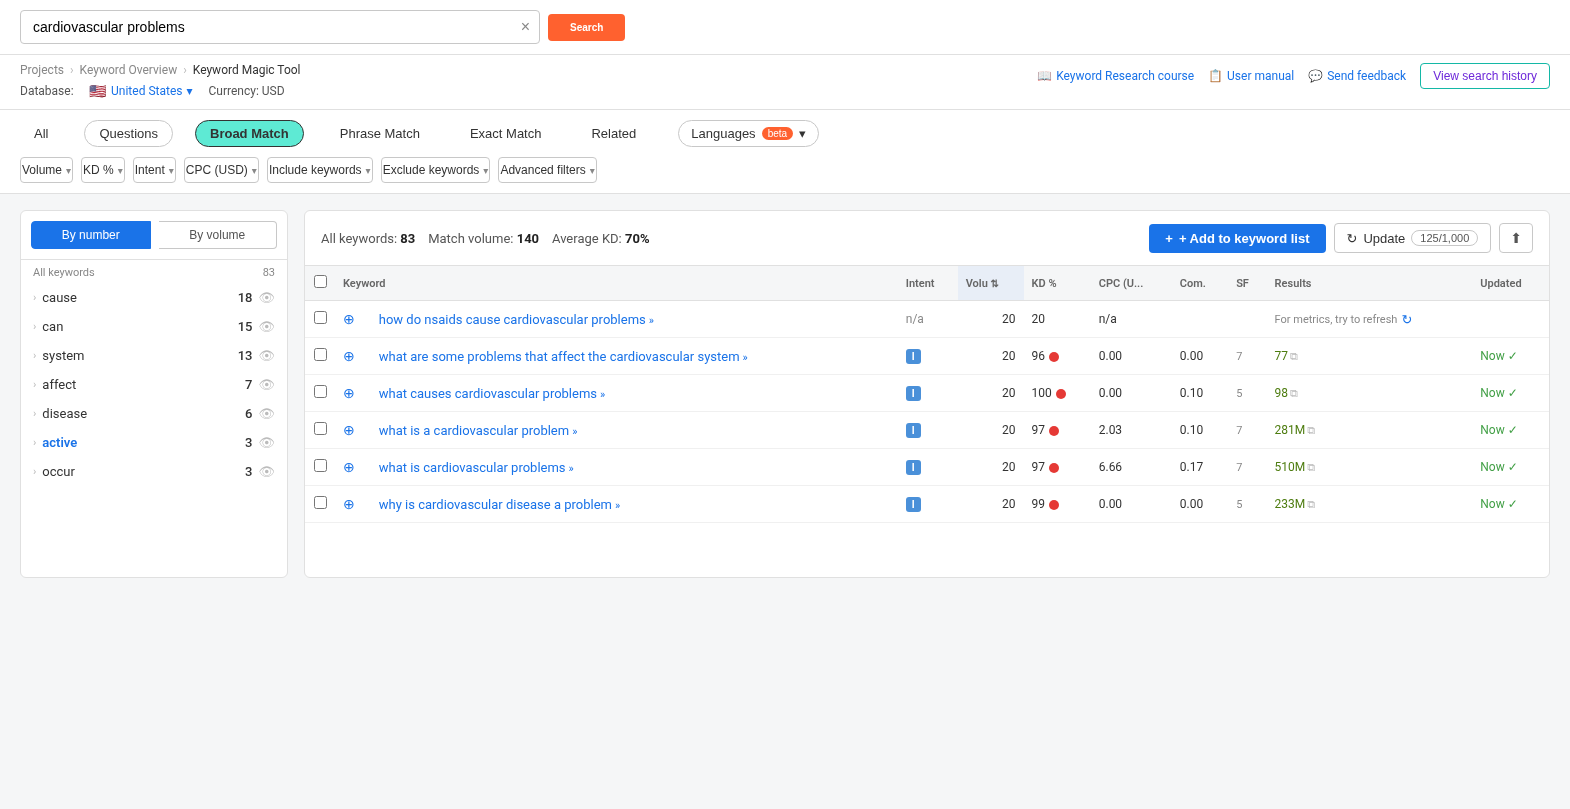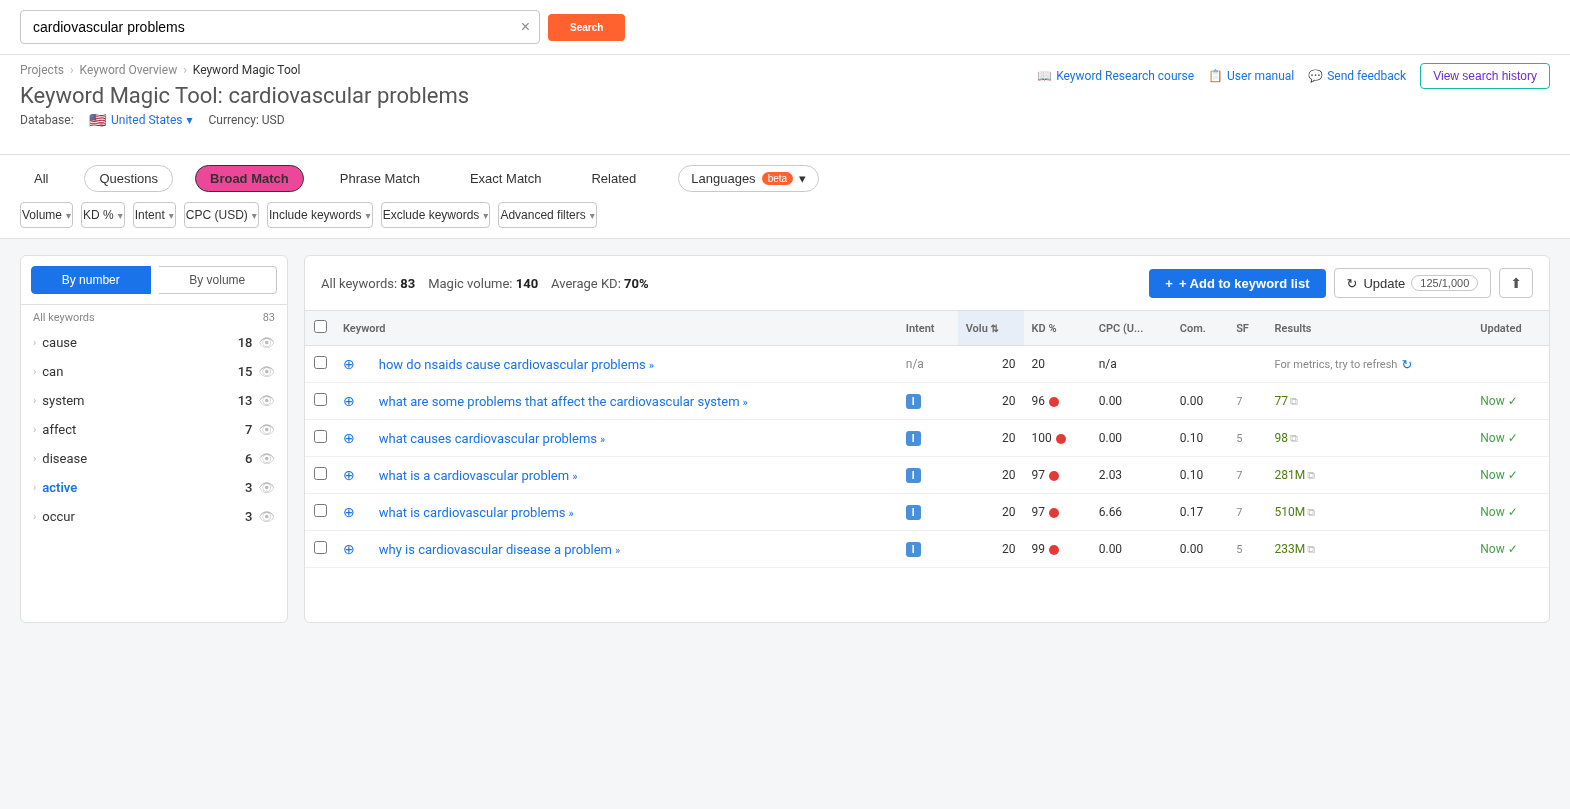--- a/index.html
+++ b/index.html
@@ -44,21 +44,21 @@
       border-radius: 4px;
       padding: 8px 22px;
       font-size: 10px;
       font-weight: 600;
       cursor: pointer;
     }
 
     
     .top-nav {
       background: #fff;
-      padding: 8px 20px 16px 20px;
+      padding: 8px 20px 0 20px;
       border-bottom: 1px solid #e0e0e0;
     }
     .breadcrumb {
       display: flex;
       align-items: center;
       gap: 6px;
       font-size: 12px;
       color: #888;
       margin-bottom: 6px;
     }
@@ -135,21 +135,21 @@
       border-radius: 20px;
       border: 1.5px solid #c8c8c8;
       background: #fff;
       font-size: 13px;
       cursor: pointer;
       color: #333;
     }
     .match-tab.active {
       border-color: #333;
       font-weight: 600;
-      background: #ec4899;
+      background: #5eead4;
     }
     .match-tab.plain {
       border: none;
       background: none;
     }
     .lang-btn {
       display: flex;
       align-items: center;
       gap: 6px;
       border: 1.5px solid #c8c8c8;
@@ -418,24 +418,20 @@
 
 <div class="top-nav">
   <div class="top-nav-row">
     <div>
       <div class="breadcrumb">
         <a href="#">Projects</a>
         <span class="sep">›</span>
         <a href="#">Keyword Overview</a>
         <span class="sep">›</span>
         <span class="current">Keyword Magic Tool</span>
-      </div>
-      <div class="page-title">
-        <span>Keyword Magic Tool:</span>
-        <span>cardiovascular problems</span>
       </div>
       <div class="db-row">
         <span>Database:</span>
         <span class="db-country">
           <span class="flag">🇺🇸</span>
           <span>United States</span>
           <span>▾</span>
         </span>
         <span>Currency: USD</span>
       </div>
@@ -593,21 +589,21 @@
       </div>
     </div>
   </div>
 
   <div class="table-area">
     <div class="table-top-bar">
       <div class="table-stats">
         <span>All keywords: </span>
         <strong>83</strong>
         <span>&nbsp;&nbsp;</span>
-        <span>Magic volume: </span>
+        <span>Match volume: </span>
         <strong>140</strong>
         <span>&nbsp;&nbsp;</span>
         <span>Average KD: </span>
         <strong>70%</strong>
       </div>
       <div class="table-actions">
         <button class="add-kw-btn">
           <span>+</span>
           <span>+ Add to keyword list</span>
         </button>

